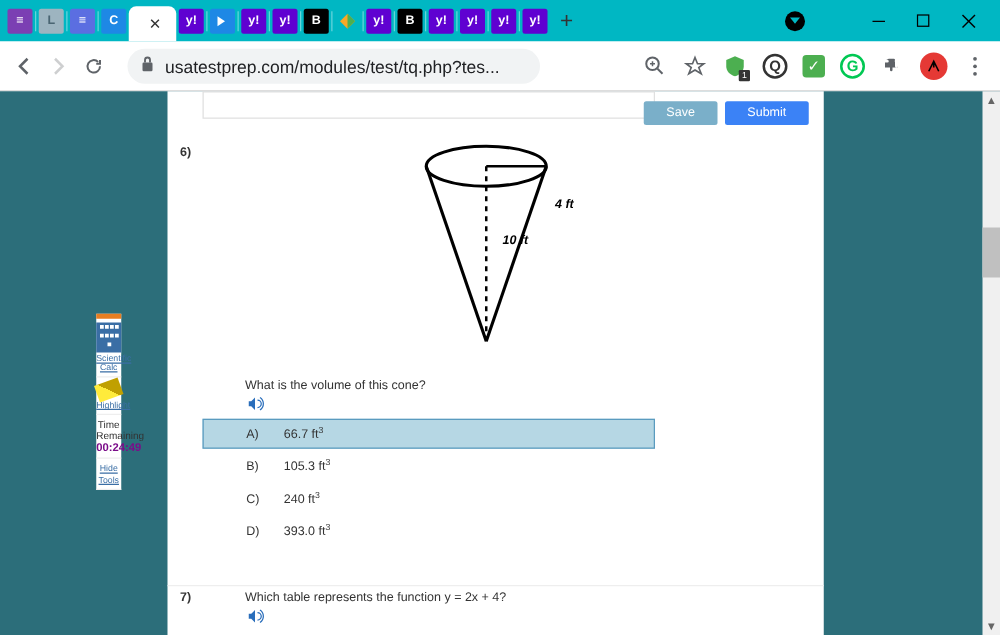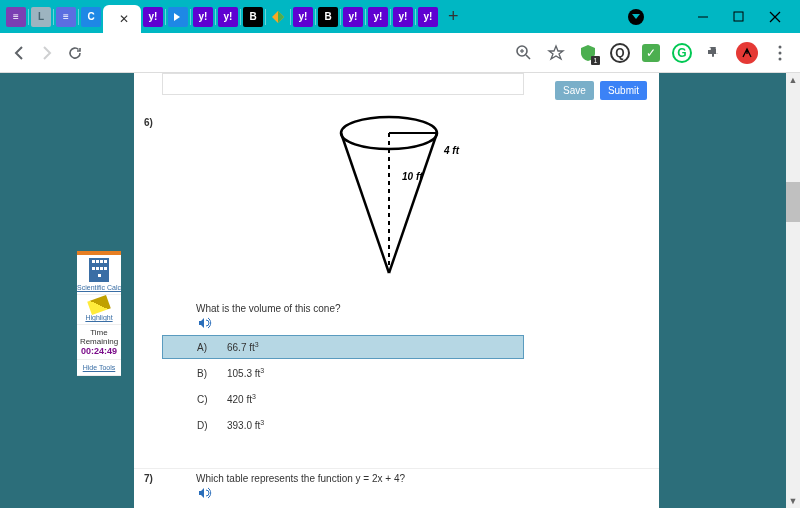--- a/index.html
+++ b/index.html
@@ -30,49 +30,49 @@
   .avatar { background: #e53935; color: #fff; width: 22px; height: 22px; font-size: 11px; }
 
   .viewport { height: 435px; background: #2c6e7a; position: relative; display: flex; }
   .scrollbar { position: absolute; right: 0; top: 0; width: 14px; height: 100%; background: #f0f0f0; display: flex; flex-direction: column; align-items: center; }
   .scroll-arrow { width: 14px; height: 14px; font-size: 9px; color: #666; display: flex; align-items: center; justify-content: center; }
   .scroll-track { flex: 1; position: relative; width: 100%; }
   .scroll-thumb { position: absolute; top: 95px; width: 100%; height: 40px; background: #c0c0c0; }
 
   .content { position: absolute; left: 134px; top: 0; width: 525px; height: 100%; background: #fff; }
   .topbar-inner { position: absolute; right: 12px; top: 8px; display: flex; gap: 6px; }
-  .btn { font-size: 10px; color: #fff; padding: 4px 8px; border-radius: 2px; cursor: pointer; }
+  .btn { font-size: 10px; color: #fff; padding: 4px 18px; border-radius: 2px; cursor: pointer; }
   .btn-save { background: #7aafc9; }
   .btn-submit { background: #3b82f6; }
   .placeholder-box { position: absolute; left: 28px; top: 0; width: 362px; height: 22px; border: 1px solid #e0e0e0; }
 
   .qnum { position: absolute; left: 10px; font-size: 10px; font-weight: bold; color: #333; }
   .q6 .qnum { top: 44px; }
   .cone-wrap { position: absolute; left: 200px; top: 40px; }
   .cone-label { position: absolute; font-size: 10px; font-weight: bold; font-style: italic; }
-  .lbl-4ft { left: 310px; top: 72px; font-style: italic; }
-  .lbl-10ft { left: 268px; top: 98px; text-align: right; }
+  .lbl-4ft { left: 310px; top: 85px; font-style: italic; }
+  .lbl-10ft { left: 268px; top: 114px; text-align: right; }
 
   .question-text { position: absolute; left: 62px; font-size: 10px; color: #333; }
   .q6-text { top: 230px; text-align: right; }
   .audio-icon { position: absolute; left: 64px; width: 14px; height: 14px; }
   .audio6 { top: 243px; }
 
   .choices { position: absolute; left: 28px; top: 262px; width: 362px; }
   .choice { display: flex; align-items: center; height: 24px; padding-left: 34px; font-size: 10px; color: #333; border: 1px solid transparent; margin-bottom: 2px; }
   .choice.sel { background: #b6d7e4; border: 1px solid #5a9bbf; }
   .choice .letter { width: 30px; }
   .choice .val sup { font-size: 7px; }
 
   .q7 { position: absolute; left: 0; top: 395px; width: 100%; border-top: 1px solid #eee; padding-top: 4px; }
   .q7 .qnum { top: 4px; }
   .q7-text { top: 4px; }
   .audio7 { top: 17px; }
 
-  .tools-panel { position: absolute; left: 77px; top: 178px; width: 44px; background: #fff; border-top: 4px solid #e67e22; font-size: 8px; text-align: center; color: #3a6ea5; }
+  .tools-panel { position: absolute; left: 77px; top: 178px; width: 20px; background: #fff; border-top: 4px solid #e67e22; font-size: 8px; text-align: center; color: #3a6ea5; }
   .tool-sec { border-bottom: 1px solid #eee; padding: 3px 0; }
   .calc-icon { width: 20px; height: 24px; background: #3a6ea5; margin: 0 auto 2px; display: flex; flex-wrap: wrap; padding: 2px; gap: 1px; justify-content: center; }
   .calc-icon span { width: 3px; height: 3px; background: #fff; }
   .hl-icon { width: 20px; height: 14px; background: linear-gradient(45deg, #ffeb3b 50%, #c0a000 50%); margin: 0 auto 2px; transform: rotate(-20deg); }
   .tool-link { color: #3a6ea5; text-decoration: underline; font-size: 7px; }
   .time-val { color: #7b0d8a; font-weight: bold; font-size: 9px; }
   .hide { font-size: 7px; text-decoration: underline; }
 </style>
 </head>
 <body>
@@ -152,20 +152,29 @@
   </div>
   <div class="nav-btn dis">
     <svg width="16" height="16" viewBox="0 0 16 16">
         <path d="M5 2 L11 8 L5 14" fill="none" stroke="#5f6368" stroke-width="2"></path>
       </svg>
   </div>
   <div class="nav-btn">
     <svg width="16" height="16" viewBox="0 0 16 16">
         <path d="M13 8 A5 5 0 1 1 11.5 4.5 M13 3 L13 6 L10 6" fill="none" stroke="#5f6368" stroke-width="1.6"></path>
       </svg>
+  </div>
+  <div class="addr">
+    <span class="lock">
+      <svg width="12" height="14" viewBox="0 0 12 14">
+          <rect x="2" y="6" width="8" height="7" rx="1" fill="#5f6368"></rect>
+          <path d="M4 6 V4 a2 2 0 0 1 4 0 V6" fill="none" stroke="#5f6368" stroke-width="1.5"></path>
+        </svg>
+    </span>
+    <span>usatestprep.com/modules/test/tq.php?tes...</span>
   </div>
   <div class="tool-icons">
     <div class="ticon">
       <svg width="18" height="18" viewBox="0 0 18 18">
           <circle cx="7" cy="7" r="5" fill="none" stroke="#5f6368" stroke-width="1.6"></circle>
           <line x1="11" y1="11" x2="15" y2="15" stroke="#5f6368" stroke-width="1.6"></line>
           <line x1="5" y1="7" x2="9" y2="7" stroke="#5f6368" stroke-width="1.2"></line>
           <line x1="7" y1="5" x2="7" y2="9" stroke="#5f6368" stroke-width="1.2"></line>
         </svg>
     </div>
@@ -263,21 +272,21 @@
         <div class="choice sel">
           <span class="letter">A)</span>
           <span class="val"><span>66.7 ft</span><sup>3</sup></span>
         </div>
         <div class="choice">
           <span class="letter">B)</span>
           <span class="val"><span>105.3 ft</span><sup>3</sup></span>
         </div>
         <div class="choice">
           <span class="letter">C)</span>
-          <span class="val"><span>420 ft</span><sup>3</sup></span>
+          <span class="val"><span>240 ft</span><sup>3</sup></span>
         </div>
         <div class="choice">
           <span class="letter">D)</span>
           <span class="val"><span>393.0 ft</span><sup>3</sup></span>
         </div>
       </div>
     </div>
 
     <div class="q7">
       <div class="qnum">7)</div>

